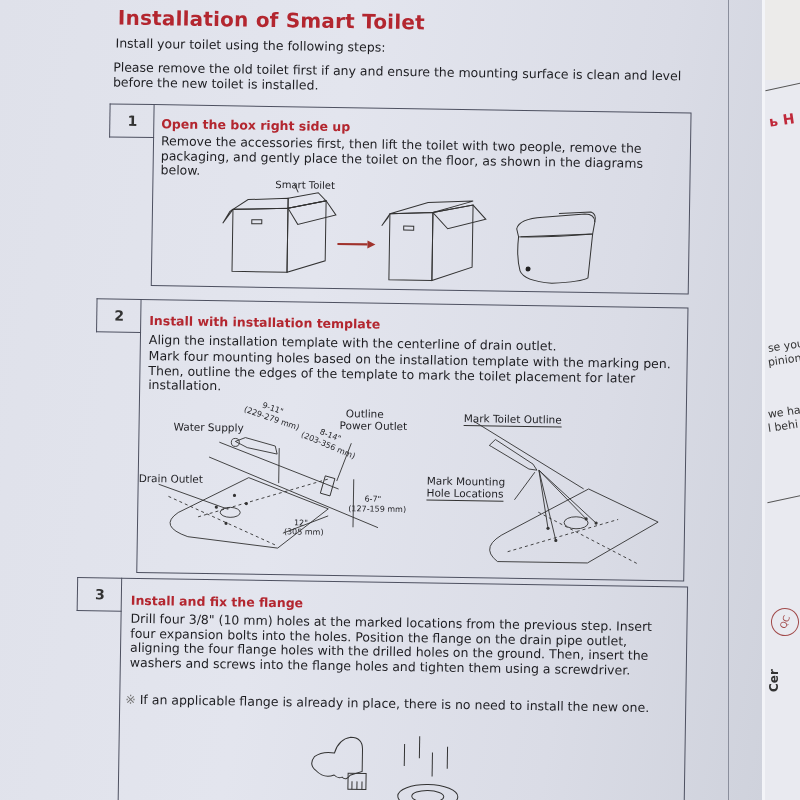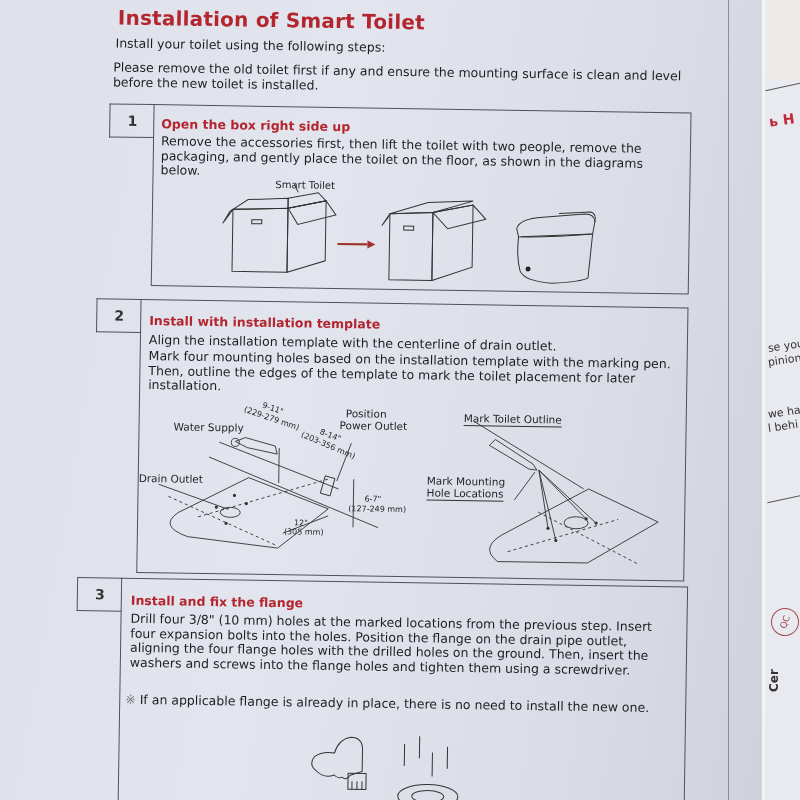--- a/index.html
+++ b/index.html
@@ -95,29 +95,29 @@
     <circle cx="16" cy="62" r="2.5" fill="#222"></circle>
   </svg>
 
   <div class="step-num" style="left:95px;top:303px;height:32px;">2</div>
   <div class="step" style="left:139px;top:303px;width:546px;height:272px;"></div>
   <div class="step-head" style="left:148px;top:317px;">Install with installation template</div>
   <div class="step-text" style="left:148px;top:337px;width:530px;">Align the installation template with the centerline of drain outlet.</div>
   <div class="step-text" style="left:148px;top:353px;width:528px;">Mark four mounting holes based on the installation template with the marking pen. Then, outline the edges of the template to mark the toilet placement for later installation.</div>
 
   <div class="lbl" style="left:174px;top:424px;font-size:10.5px;">Water Supply</div>
-  <div class="lbl" style="left:346px;top:408px;font-size:10.5px;">Position</div>
+  <div class="lbl" style="left:346px;top:408px;font-size:10.5px;">Outline</div>
   <div class="lbl" style="left:340px;top:420px;font-size:10.5px;">Power Outlet</div>
   <div class="lbl" style="left:140px;top:476px;font-size:10.5px;">Drain Outlet</div>
   <div class="lbl-sm" style="left:262px;top:406px;transform:rotate(18deg);">9-11"</div>
   <div class="lbl-sm" style="left:243px;top:416px;transform:rotate(18deg);">(229-279 mm)</div>
   <div class="lbl-sm" style="left:320px;top:432px;transform:rotate(20deg);">8-14"</div>
   <div class="lbl-sm" style="left:300px;top:442px;transform:rotate(22deg);">(203-356 mm)</div>
   <div class="lbl-sm" style="left:366px;top:495px;">6-7"</div>
-  <div class="lbl-sm" style="left:350px;top:505px;">(127-249 mm)</div>
+  <div class="lbl-sm" style="left:350px;top:505px;">(127-159 mm)</div>
   <div class="lbl-sm" style="left:296px;top:520px;">12"</div>
   <div class="lbl-sm" style="left:286px;top:529px;">(305 mm)</div>
 
   <svg style="left:140px;top:420px;" width="260" height="140" viewBox="0 0 260 140">
     <g fill="none" stroke="#333" stroke-width="0.9">
       <line x1="80" y1="25" x2="200" y2="70"></line>
       <line x1="70" y1="40" x2="240" y2="108"></line>
       <line x1="140" y1="30" x2="140" y2="65"></line>
       <line x1="215" y1="60" x2="215" y2="108"></line>
       <path d="M96,24 l10,-4 l30,8 l2,8 l-30,-6 z"></path>

